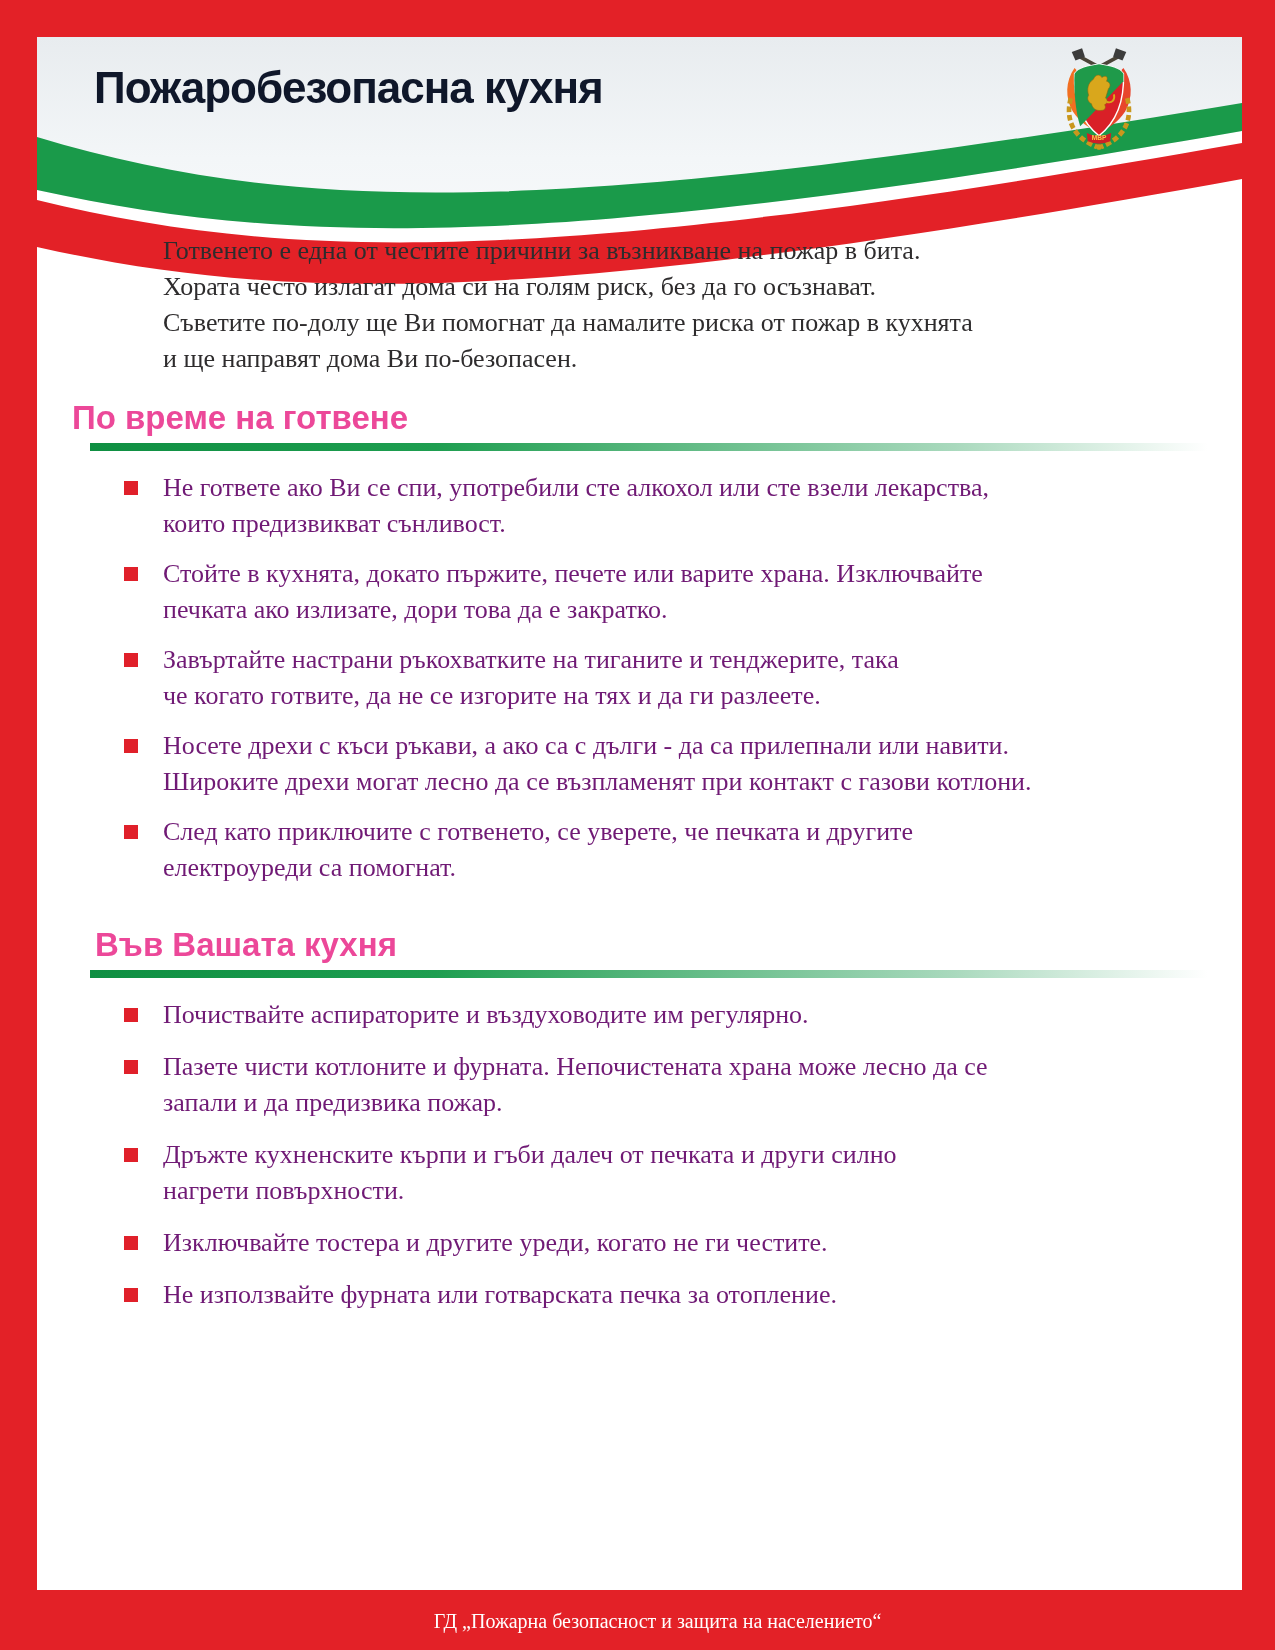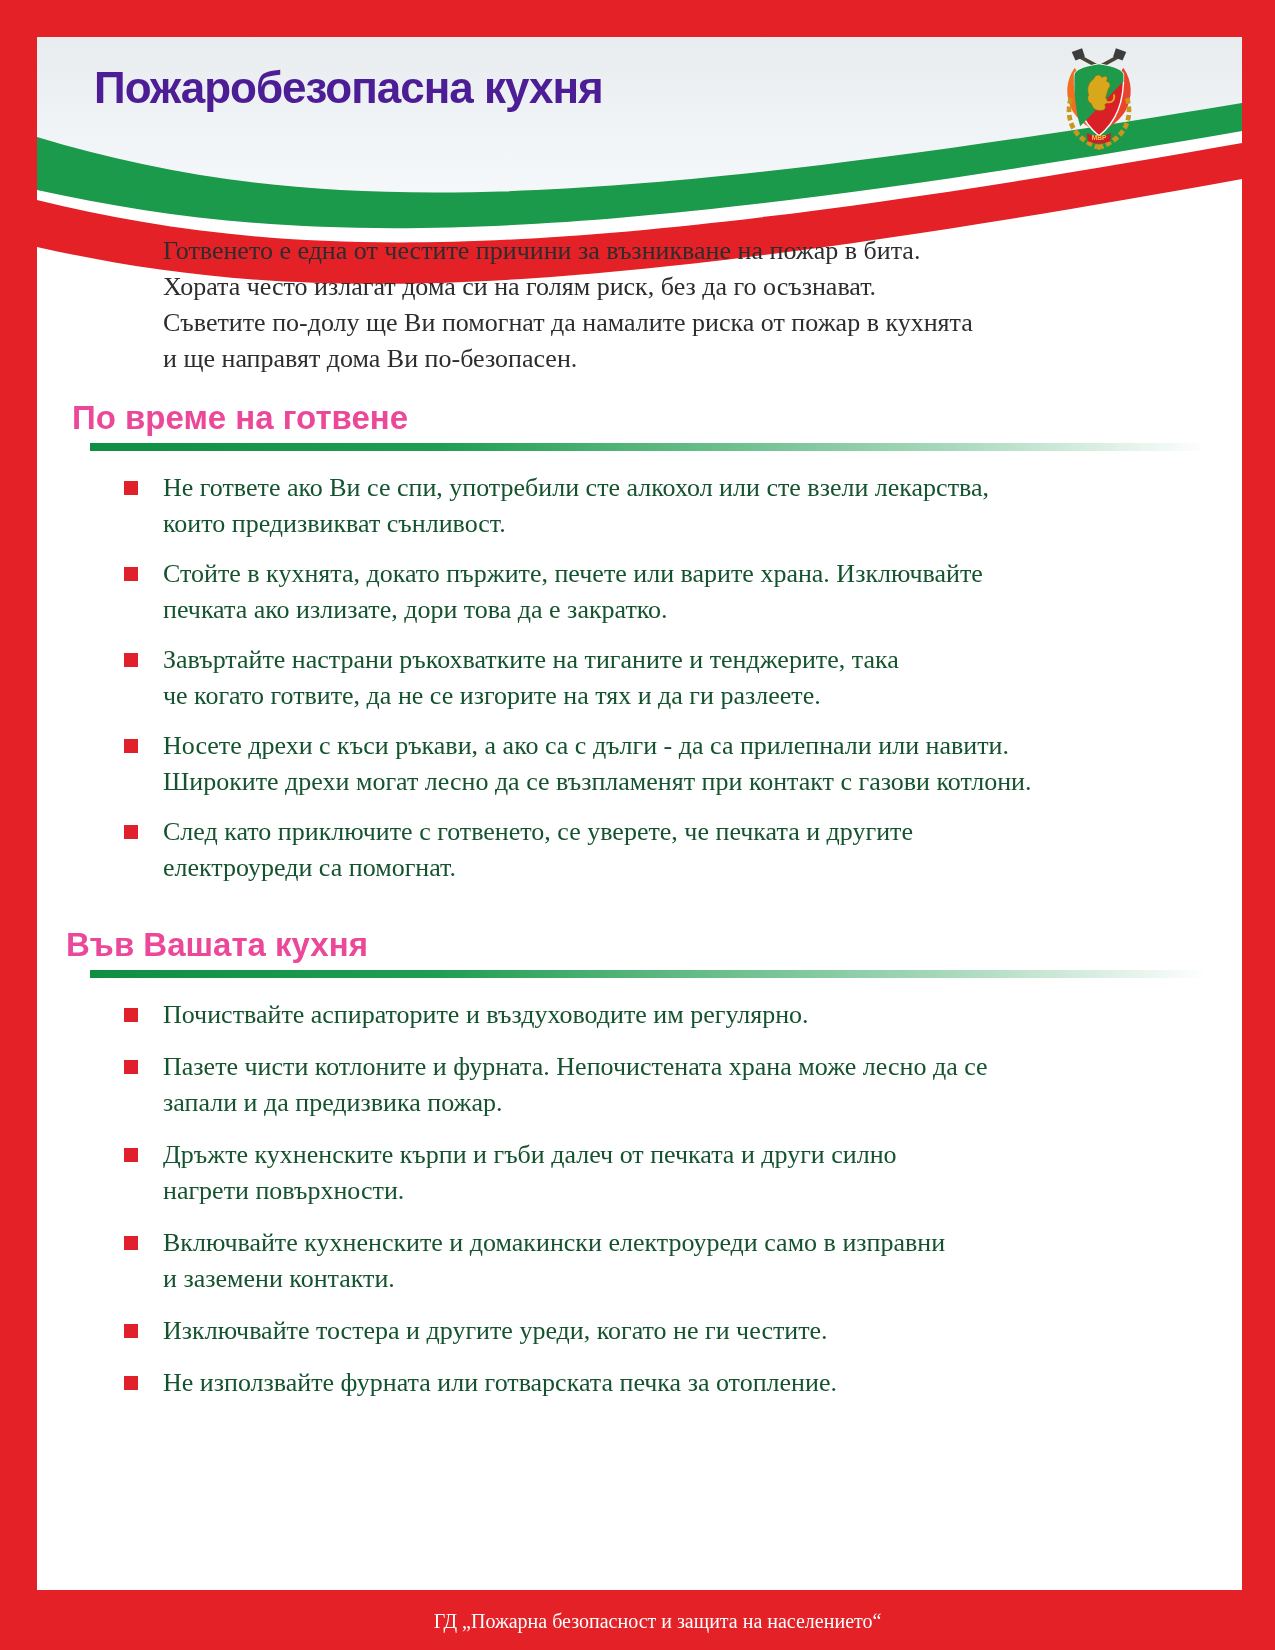--- a/index.html
+++ b/index.html
@@ -13,44 +13,44 @@
     background:#ffffff; overflow:hidden;
   }
   .header-bg {
     position:absolute; top:0; left:0; right:0; height:270px;
     background:linear-gradient(180deg,#e8ecef 0%,#f3f6f8 45%,#fbfcfd 100%);
   }
   .waves { position:absolute; top:58px; left:0; width:1205px; height:212px; }
   .page-title {
     position:absolute; left:57px; top:26px;
     font-family:"Liberation Sans", sans-serif; font-weight:bold;
-    font-size:44px; letter-spacing:-1px; color:#4c1d95; white-space:nowrap;
+    font-size:44px; letter-spacing:-1px; color:#0f172a; white-space:nowrap;
   }
   .emblem { position:absolute; left:1015px; top:6px; width:94px; height:114px; }
 
   .main { position:absolute; left:0; top:196px; width:100%; }
   .intro {
     margin:0 0 0 126px; font-size:26px; line-height:36px;
     color:#2e2c2d; white-space:pre-line;
   }
   .section { margin:0; }
   .section-heading {
     margin:22px 0 0 35px;
     font-family:"Liberation Sans", sans-serif; font-weight:bold;
     font-size:33px; line-height:38px; color:#ec4899;
   }
-  .section2 .section-heading { margin:40px 0 0 29px; }
+  .section2 .section-heading { margin:40px 0 0 58px; }
   .greenbar {
     height:8px; margin:6px 0 0 53px;
     background:linear-gradient(90deg,#0f8f42 0%,#1e9e50 30%,#a9d9bd 75%,rgba(255,255,255,0) 97%);
   }
   ul.tips { list-style:none; margin:19px 0 0 0; padding:0; }
   ul.tips li {
     position:relative; margin:0 0 14px 0; padding-left:126px;
-    font-size:26px; line-height:36px; color:#14532d; white-space:pre-line;
+    font-size:26px; line-height:36px; color:#701a75; white-space:pre-line;
   }
   .section2 ul.tips li { margin-bottom:16px; }
   ul.tips .bullet-square {
     position:absolute; left:87px; top:11px; width:14px; height:14px;
     background:#e0202a;
   }
   .footer-band-text {
     position:absolute; left:0; right:0; bottom:17px; text-align:center;
     color:#ffffff; font-size:20px; font-family:"Liberation Serif", serif;margin-left:40px;
   }
@@ -131,22 +131,20 @@
 
       <div class="section section2">
         <div class="section-heading">Във Вашата кухня</div>
         <div class="greenbar"></div>
         <ul class="tips">
           <li><span class="bullet-square"></span><span>Почиствайте аспираторите и въздуховодите им регулярно.</span></li>
           <li><span class="bullet-square"></span><span>Пазете чисти котлоните и фурната. Непочистената храна може лесно да се
 запали и да предизвика пожар.</span></li>
           <li><span class="bullet-square"></span><span>Дръжте кухненските кърпи и гъби далеч от печката и други силно
 нагрети повърхности.</span></li>
-          <li><span class="bullet-square"></span><span>Включвайте кухненските и домакински електроуреди само в изправни
-и заземени контакти.</span></li>
           <li><span class="bullet-square"></span><span>Изключвайте тостера и другите уреди, когато не ги честите.</span></li>
           <li><span class="bullet-square"></span><span>Не използвайте фурната или готварската печка за отопление.</span></li>
         </ul>
       </div>
     </div>
   </div>
 
   <div class="footer-band-text">ГД „Пожарна безопасност и защита на населението“</div>
 </div>
 

